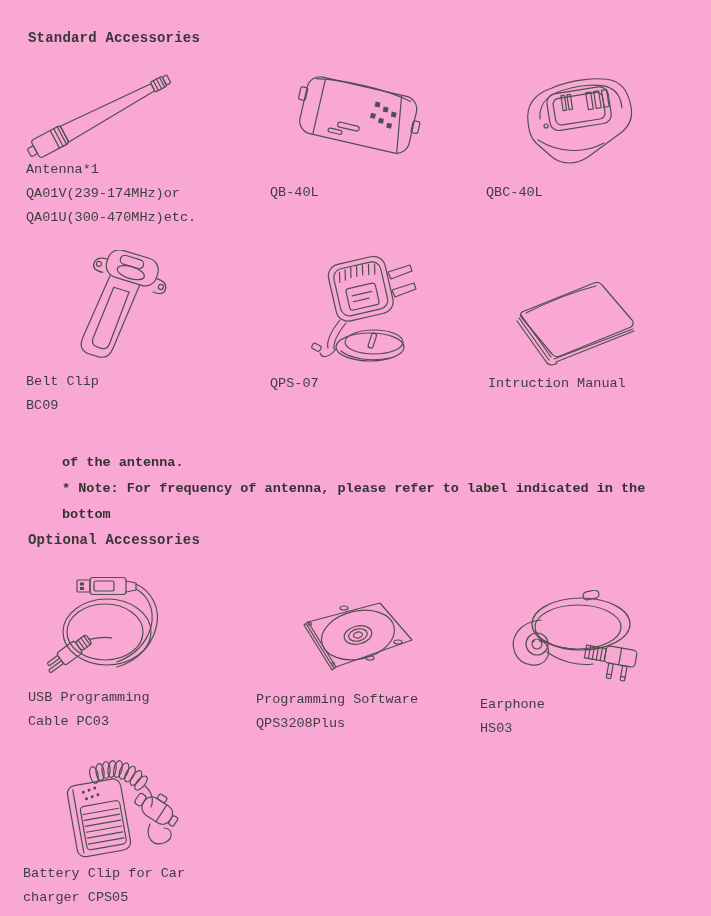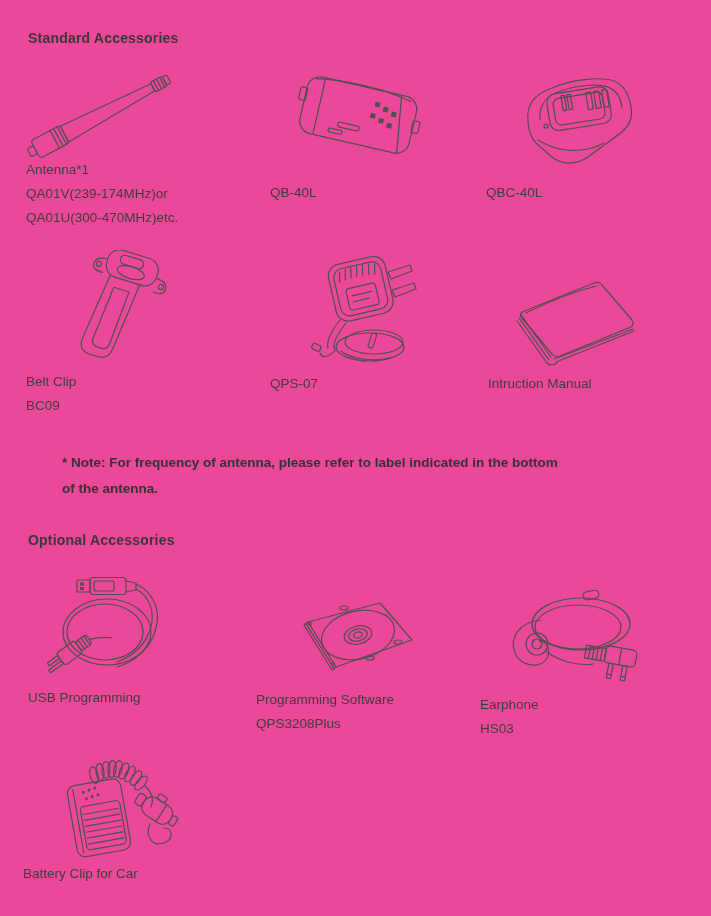--- a/index.html
+++ b/index.html
@@ -1,17 +1,17 @@
 <!DOCTYPE html>
 <html><head>
 <meta charset="utf-8">
 <style>
   html,body{margin:0;padding:0;background:#ffffff;}
-  .page{position:relative;width:711px;height:916px;background:#ec4899;overflow:hidden;
-        font-family:Liberation Sans, sans-serif;color:#3e3e3e;}
+  .page{position:relative;width:711px;height:916px;background:#f9a8d4;overflow:hidden;
+        font-family:Liberation Mono, monospace;color:#3e3e3e;}
   .section-title{position:absolute;margin:0;font-size:14px;font-weight:bold;color:#383838;letter-spacing:.2px;}
   .art{position:absolute;}
   .art svg{display:block;}
   .art svg *{stroke:#4f4f4f;fill:none;stroke-width:1.2;stroke-linecap:round;stroke-linejoin:round;}
   .art svg .f{fill:#4f4f4f;stroke:none;}
   .cap{position:absolute;text-align:left;font-size:13.5px;line-height:24px;color:#3e3e3e;}
   .cap span{display:block;}
   .note{position:absolute;font-size:13.5px;font-weight:bold;line-height:26px;color:#333333;}
   .note span{display:block;}
 </style>
@@ -152,22 +152,22 @@
       <path d="M35,87 Q39,91 45,87"></path>
       <line x1="42" y1="83" x2="121" y2="53"></line>
       <line x1="44" y1="86" x2="122" y2="55"></line>
     </svg>
   </div>
   <div class="cap" style="left:488px;top:372px;width:180px">
     <span>Intruction Manual</span>
   </div>
 
   <div class="note" style="left:62px;top:450px;width:600px">
+    <span>of the antenna.</span>
     <span>* Note: For frequency of antenna, please refer to label indicated in the bottom</span>
-    <span>of the antenna.</span>
   </div>
 
   <h2 class="section-title" style="left:28px;top:532px">Optional Accessories</h2>
 
   <div class="art" style="left:41px;top:574px">
     <svg width="128" height="104" viewBox="0 0 128 104">
       <rect x="36" y="6" width="13" height="12" rx="1"></rect>
       <rect class="f" x="39" y="8.5" width="4" height="3"></rect>
         <rect class="f" x="39" y="13" width="4" height="3"></rect>
       <rect x="49" y="3.5" width="36" height="17" rx="3"></rect>
@@ -184,20 +184,21 @@
         <rect x="40" y="74" width="13" height="11" rx="3"></rect>
         <line x1="43.5" y1="74" x2="43.5" y2="85"></line>
           <line x1="47" y1="74" x2="47" y2="85"></line>
           <line x1="50.5" y1="74" x2="50.5" y2="85"></line>
         <path d="M53,80 C62,84 68,88 72,92"></path>
       </g>
     </svg>
   </div>
   <div class="cap" style="left:28px;top:686px;width:180px">
     <span>USB Programming</span>
+    <span>Cable PC03</span>
   </div>
 
   <div class="art" style="left:292px;top:596px">
     <svg width="126" height="80" viewBox="0 0 126 80">
       <path d="M16,26 L88,7 L120,44 L44,71 Z"></path>
       <path d="M16,26 L12,29 L40,74 L44,71"></path>
       <line x1="14" y1="27.5" x2="42" y2="72.5"></line>
       <g transform="rotate(-13 66 39)">
         <ellipse cx="66" cy="39" rx="37" ry="24"></ellipse>
         <ellipse cx="66" cy="39" rx="14" ry="9"></ellipse>
@@ -281,15 +282,16 @@
         <rect x="124" y="49" width="6" height="10" rx="2"></rect>
         <rect x="101" y="38" width="9" height="6" rx="2"></rect>
         <line x1="113" y1="44" x2="113" y2="64"></line>
         <rect x="84" y="48" width="8" height="12" rx="3"></rect>
       </g>
       <path d="M100,66 C94,80 104,90 116,84 C124,80 122,70 114,70"></path>
     </svg>
   </div>
   <div class="cap" style="left:23px;top:862px;width:180px">
     <span>Battery Clip for Car</span>
+    <span>charger CPS05</span>
   </div>
 
 </div>
 
 </body></html>

